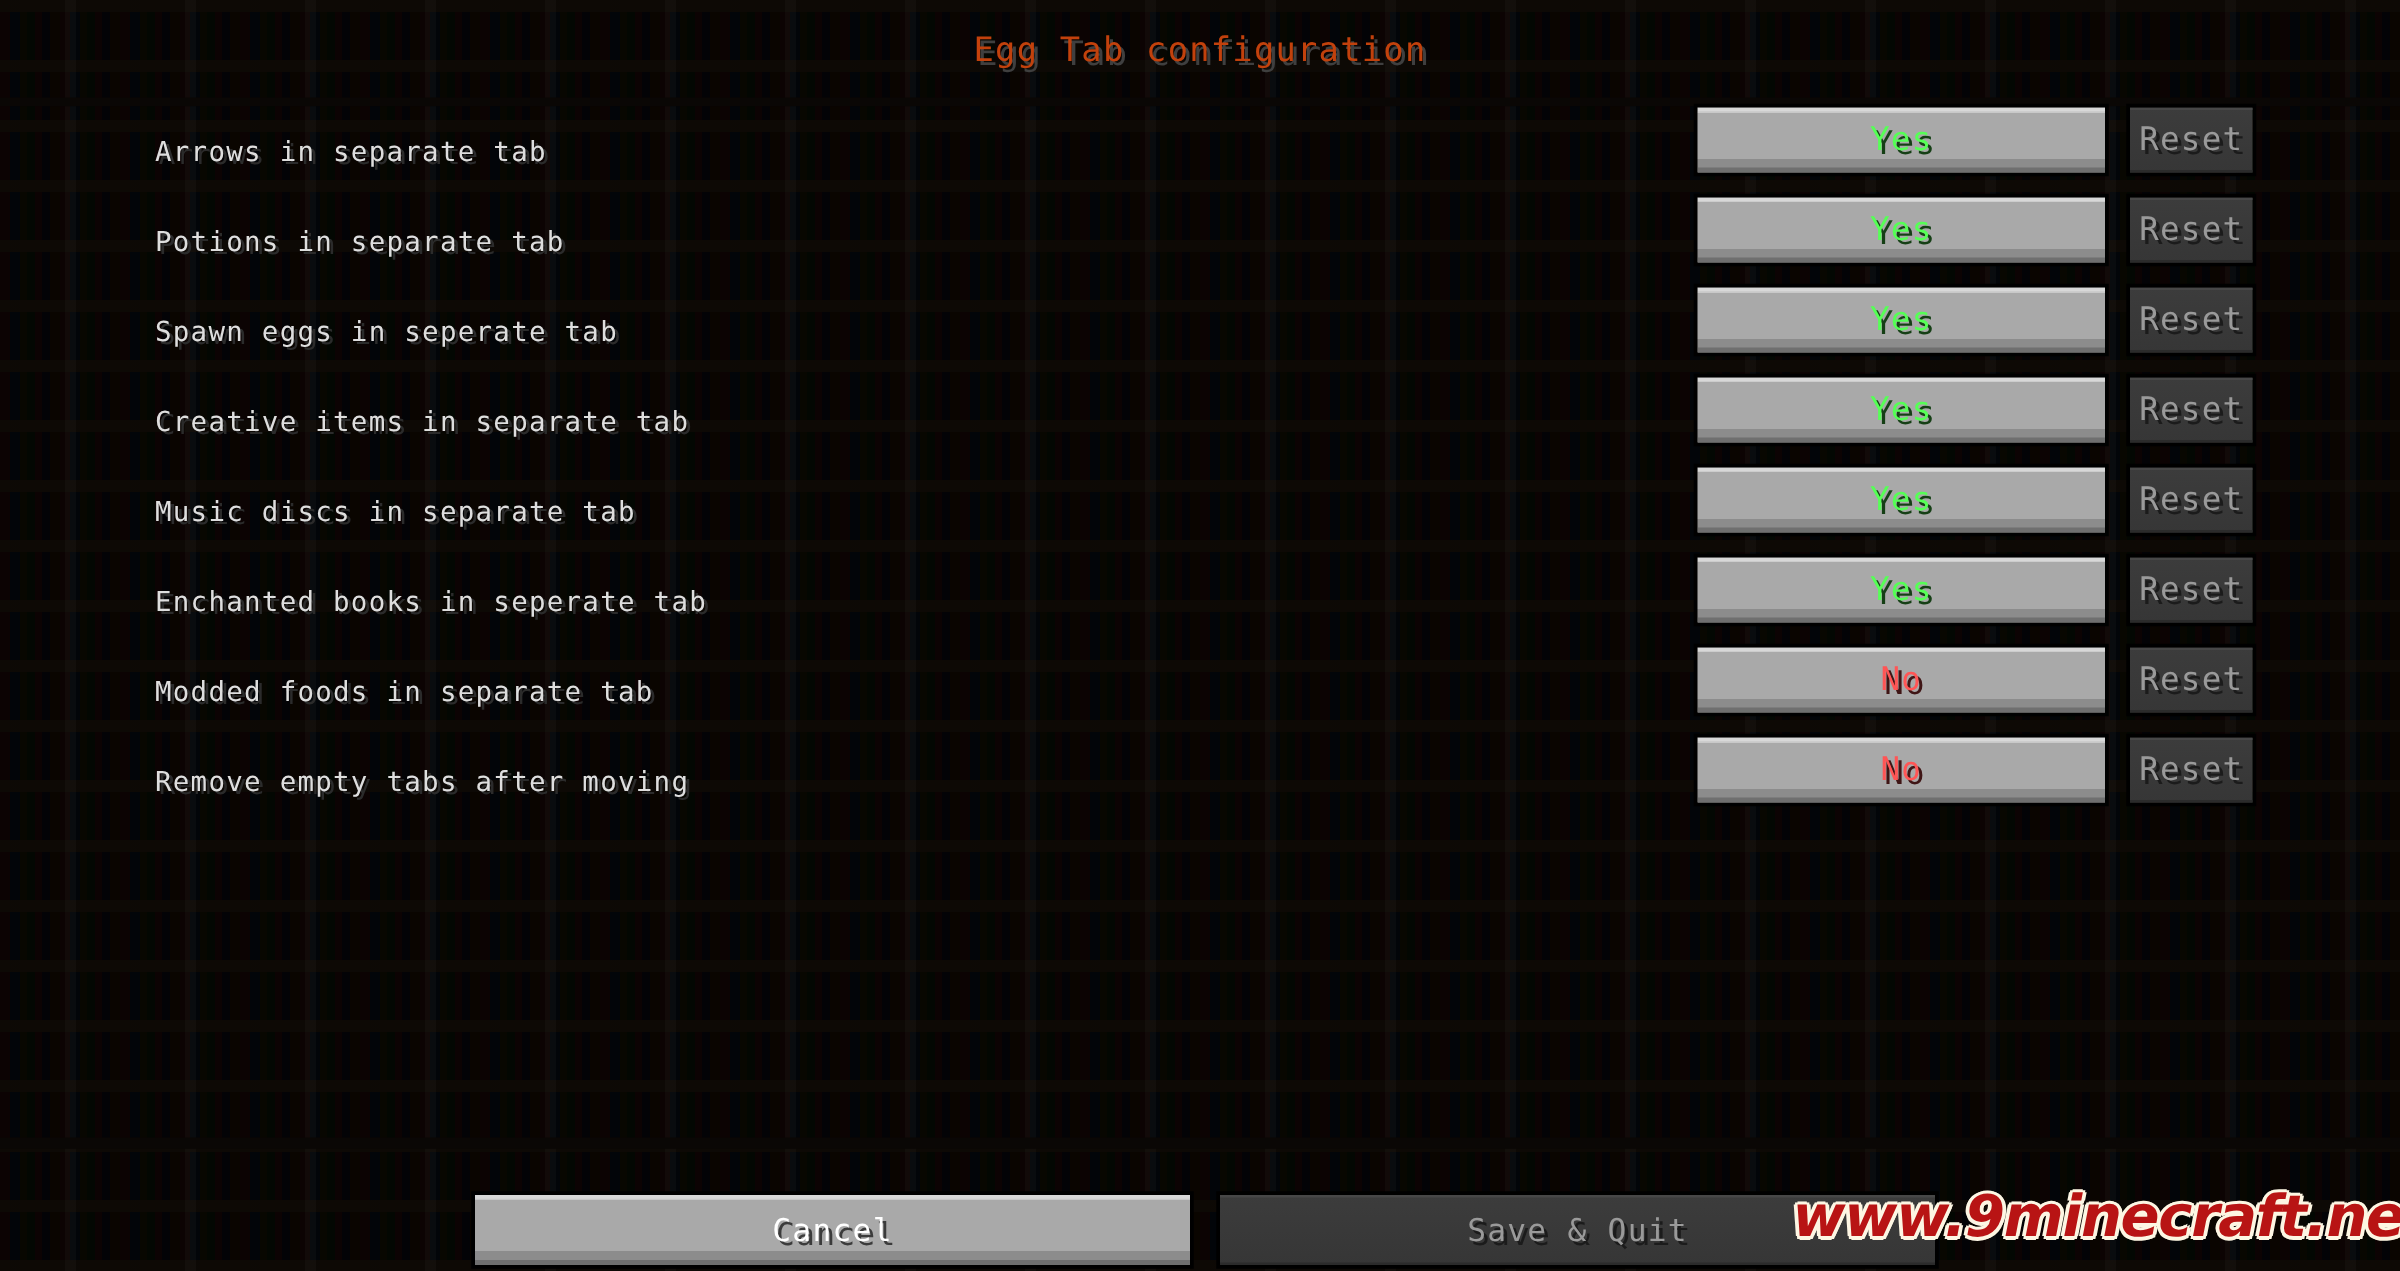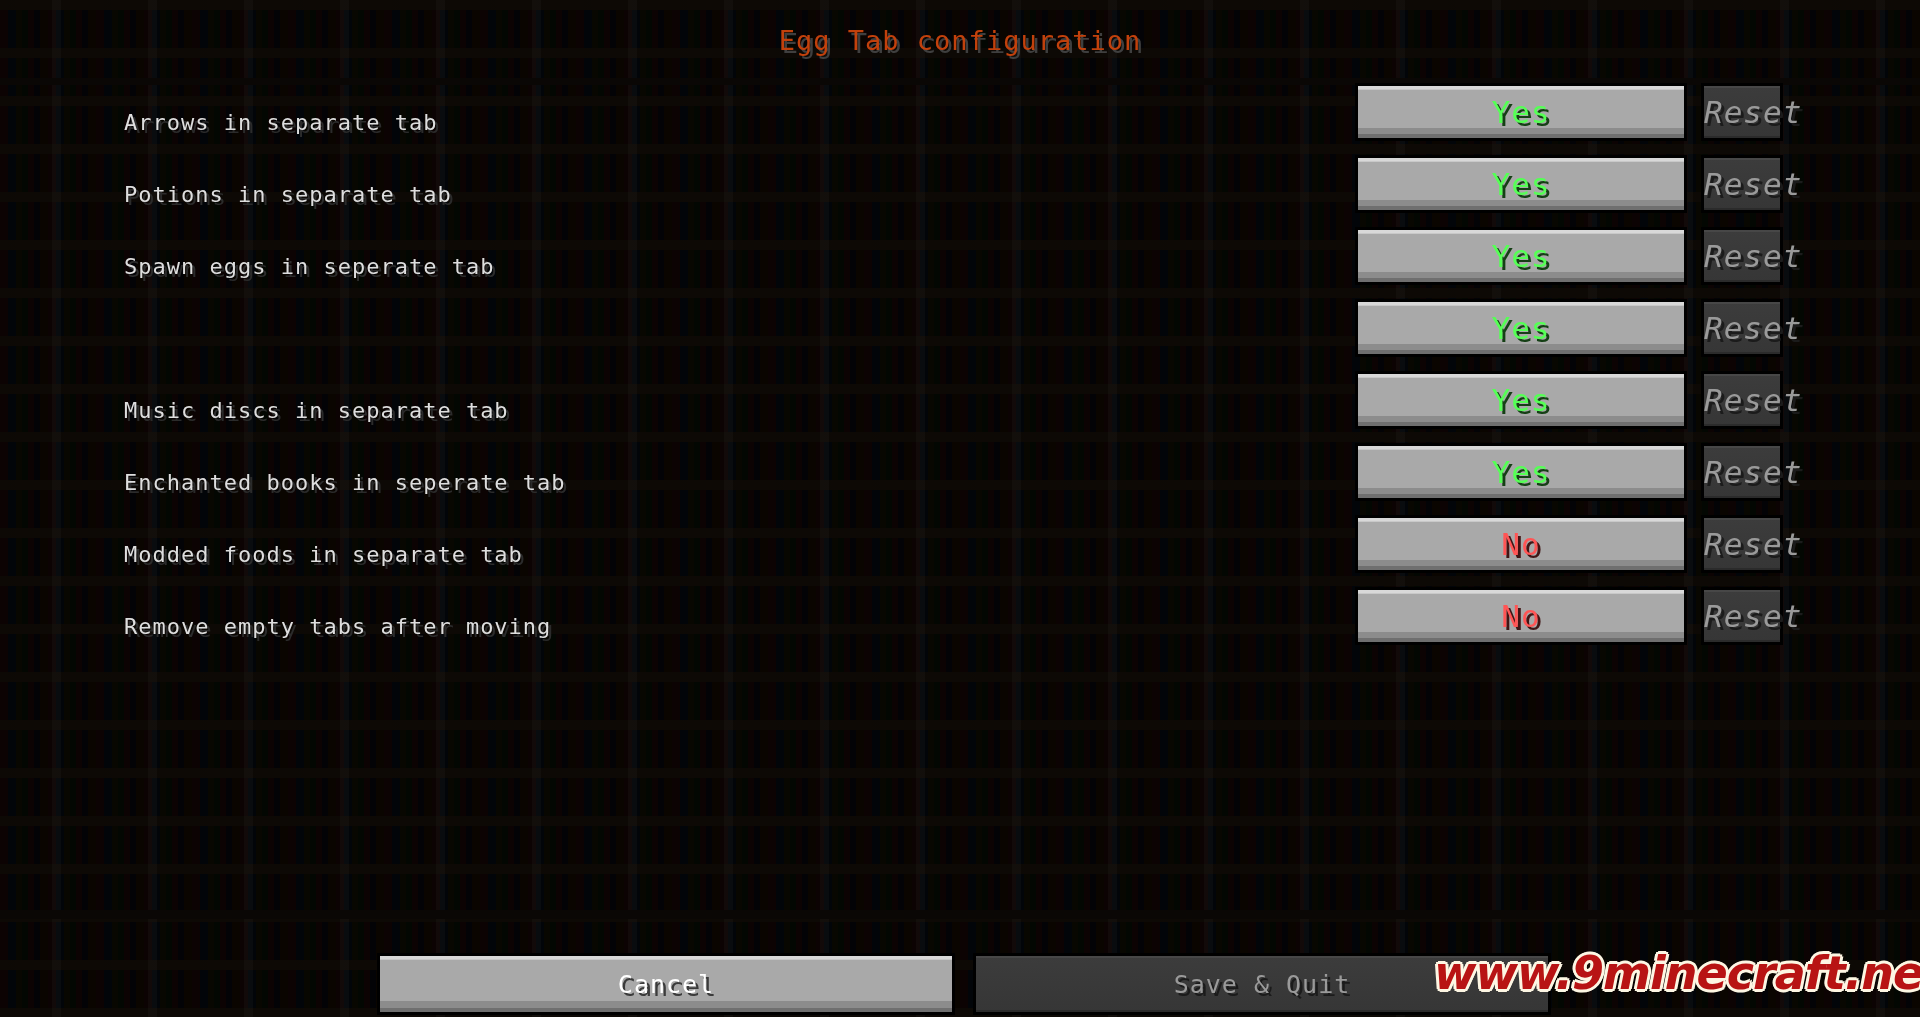--- a/index.html
+++ b/index.html
@@ -119,21 +119,21 @@
   }
 
   
   .mc-button {
     position: absolute;
     border: 0;
     padding: 0;
     cursor: pointer;
     color: #ffffff;
     font-family: inherit;
-    font-size: 31px;
+    font-size: 26px;
     letter-spacing: 1px;
     line-height: 1;
     text-shadow: 3px 3px 0 #3b3b3b;
     background:
       linear-gradient(to bottom,
         #c8c8c8 0px, #c8c8c8 4px,
         #a9a9a9 4px, #a9a9a9 80%,
         #8c8c8c 80%, #8c8c8c 100%);
     box-shadow:
       inset 0 3px 0 0 #d8d8d8,
@@ -159,23 +159,22 @@
     left: 1358px;
     width: 326px;
     height: 52px;
   }
   .value-button .val-yes { color: #55ff55; text-shadow: 3px 3px 0 #153f15; }
   .value-button .val-no  { color: #ff5555; text-shadow: 3px 3px 0 #3f1515; }
 
   
   .reset-button {
     left: 1704px;
-    width: 76px;
+    width: 98px;
     height: 52px;
-    font-style: italic;
   }
 
   
   .footer-button {
     position: absolute;
     height: 56px;
     font-size: 25px;
     margin-top: 16px;
   }
   #cancel-button   { left: 380px;  top: 940px; width: 572px; }
@@ -225,20 +224,21 @@
         <div class="row-label">Potions in separate tab</div>
         <button class="mc-button value-button"><span class="val-yes">Yes</span></button>
         <button class="mc-button reset-button disabled">Reset</button>
       </div>
       <div class="row">
         <div class="row-label">Spawn eggs in seperate tab</div>
         <button class="mc-button value-button"><span class="val-yes">Yes</span></button>
         <button class="mc-button reset-button disabled">Reset</button>
       </div>
       <div class="row">
+        <div class="row-label">Creative items in separate tab</div>
         <button class="mc-button value-button"><span class="val-yes">Yes</span></button>
         <button class="mc-button reset-button disabled">Reset</button>
       </div>
       <div class="row">
         <div class="row-label">Music discs in separate tab</div>
         <button class="mc-button value-button"><span class="val-yes">Yes</span></button>
         <button class="mc-button reset-button disabled">Reset</button>
       </div>
       <div class="row">
         <div class="row-label">Enchanted books in seperate tab</div>

